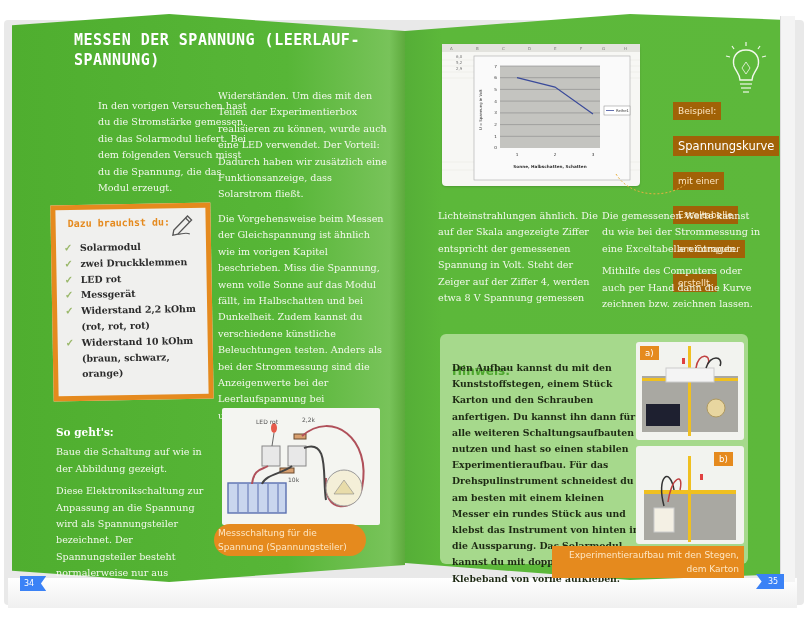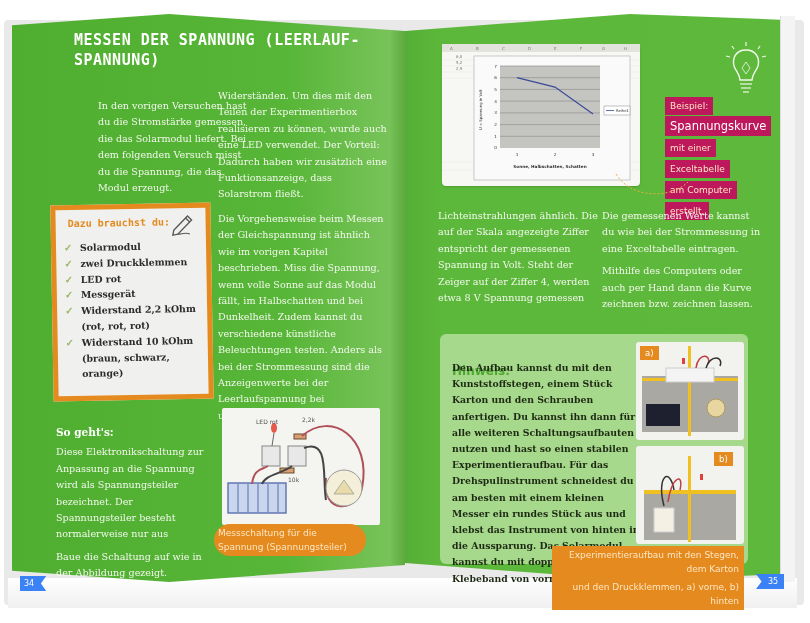--- a/index.html
+++ b/index.html
@@ -74,21 +74,21 @@
   .pn-right { left:756px; top:574px; clip-path:polygon(0 0,100% 0,100% 100%,0 100%,20% 50%); padding-left:12px; }
 
   .chart-frame {
     position:absolute; left:442px; top:44px; width:198px; height:142px;
     background:#f7f7f4; border-radius:4px; box-shadow:0 1px 2px rgba(0,0,0,0.15);
   }
   .chart-svg { position:absolute; left:0; top:0; }
 
   .bulb { position:absolute; left:724px; top:40px; }
   .beispiel-wrap { position:absolute; left:665px; top:94px; width:110px; font-family:"DejaVu Sans", sans-serif; }
-  .beispiel-line { display:inline-block; background:#be185d; color:#fde6c3; font-size:9px; line-height:12px; padding:3px 5px; margin:0; }
+  .beispiel-line { display:inline-block; background:#a16207; color:#fde6c3; font-size:9px; line-height:12px; padding:3px 5px; margin:8px; }
   .beispiel-line.big { font-size:11.5px; color:#fff; line-height:14px; }
 
   .col-r1 { left:438px; top:208px; width:160px; }
   .col-r2 { left:602px; top:208px; width:160px; }
 
   .hint-box {
     position:absolute; left:440px; top:334px; width:308px; height:230px;
     background:#a6d98c; border-radius:6px;
   }
   .hint-title {
@@ -150,22 +150,22 @@
       <li><span class="chk">✓</span><span>zwei Druckklemmen</span></li>
       <li><span class="chk">✓</span><span>LED rot</span></li>
       <li><span class="chk">✓</span><span>Messgerät</span></li>
       <li><span class="chk">✓</span><span>Widerstand 2,2 kOhm (rot, rot, rot)</span></li>
       <li><span class="chk">✓</span><span>Widerstand 10 kOhm (braun, schwarz, orange)</span></li>
     </ul>
   </div>
 
   <div class="body-text col-l3">
     <div class="sub-head">So geht's:</div>
+    <p>Baue die Schaltung auf wie in der Abbildung gezeigt.</p>
     <p>Diese Elektronikschaltung zur Anpassung an die Spannung wird als Spannungsteiler bezeichnet. Der Spannungsteiler besteht normalerweise nur aus</p>
-    <p>Baue die Schaltung auf wie in der Abbildung gezeigt.</p>
   </div>
 
   <div class="circuit-img">
     <svg width="158" height="117" viewBox="0 0 158 117">
       <rect x="6" y="75" width="58" height="30" fill="#c9d6ee" stroke="#5a6fb0" stroke-width="1.4"></rect>
       <line x1="16" y1="76" x2="16" y2="104" stroke="#5a6fb0"></line>
       <line x1="26" y1="76" x2="26" y2="104" stroke="#5a6fb0"></line>
       <line x1="36" y1="76" x2="36" y2="104" stroke="#5a6fb0"></line>
       <line x1="46" y1="76" x2="46" y2="104" stroke="#5a6fb0"></line>
       <line x1="56" y1="76" x2="56" y2="104" stroke="#5a6fb0"></line>
@@ -316,17 +316,16 @@
       <rect x="18" y="62" width="20" height="24" fill="#f4f0e4" stroke="#ccc"></rect>
       <rect x="64" y="28" width="3" height="6" fill="#e04040"></rect>
       <path d="M28 60 C20 30 34 20 38 44" fill="none" stroke="#333" stroke-width="1.5"></path>
       <path d="M32 56 C36 30 48 26 44 44" fill="none" stroke="#c04040" stroke-width="1.5"></path>
     </svg>
     <div class="photo-tag" style="left:78px;top:6px;">b)</div>
   </div>
 
   <div class="cap-exp">
     <div><span>Experimentieraufbau mit den Stegen, dem Karton</span></div>
-    <div><span>und den Druckklemmen, a) vorne, b) hinten</span></div>
   </div>
 
   <div class="page-num pn-right">35</div>
 </div>
 
 </body></html>

